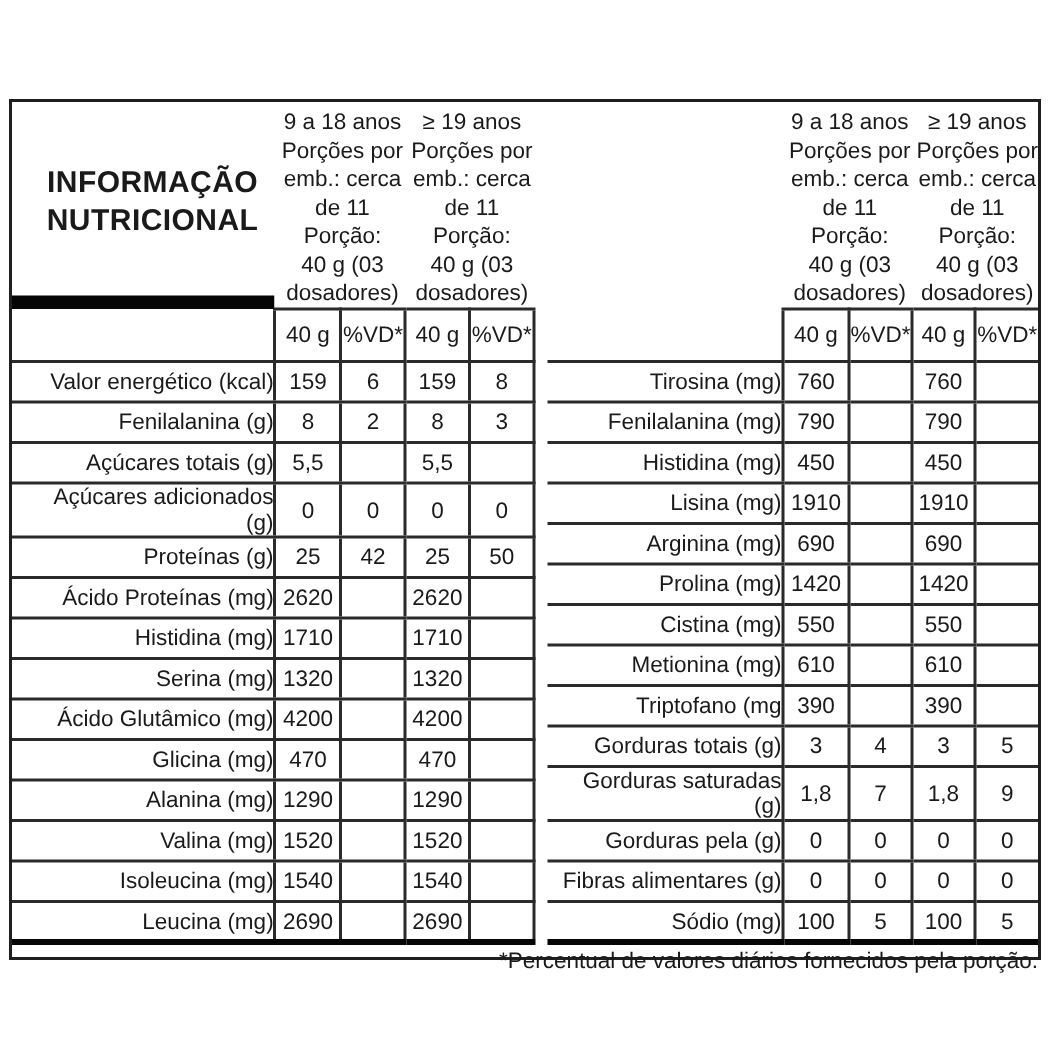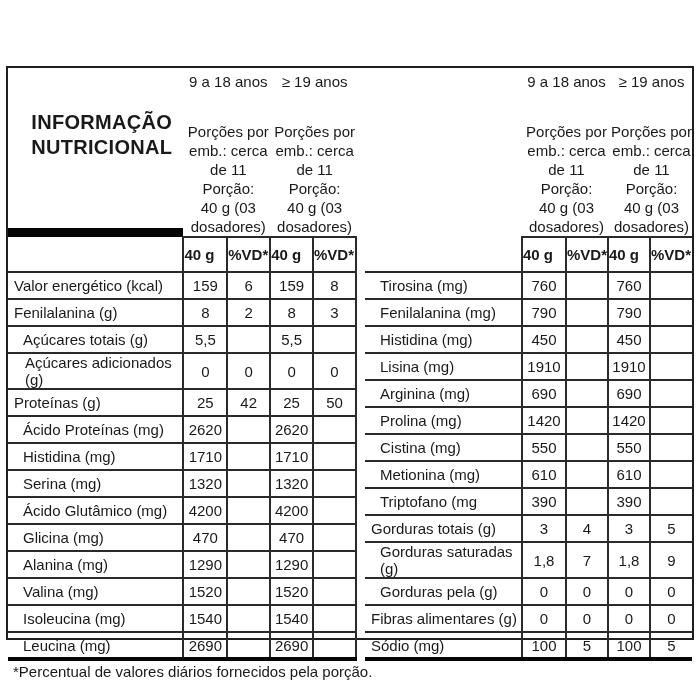--- a/index.html
+++ b/index.html
@@ -53,51 +53,51 @@
     height: 9px;
     background: #050505;
   }
   .age-cell {
     padding: 4px 0 0 3px;
     font-size: 15px;
     line-height: 19px;
     border-bottom: 2px solid #2a2a2a;
     text-align: center;
   }
-  .age-details { white-space: pre-line; margin-top: 31px; }
+  .age-details { white-space: pre-line; }
   
   .row-b td {
     height: 35px;
     font-size: 15px;
-    font-weight: bold;
-    text-align: left;
+    font-weight: normal;
+    text-align: center;
     border-bottom: 2px solid #2a2a2a;
   }
   .row-b td.vcol { border-left: 2px solid #2a2a2a; }
   
   .data-row td {
     height: 27px;
     font-size: 15px;
     border-bottom: 2px solid #2a2a2a;
   }
   .data-row td.val {
     text-align: center;
     border-left: 2px solid #2a2a2a;
   }
   .t-left .row-b td:last-child,
   .t-left .data-row td:last-child { border-right: 2px solid #2a2a2a; }
   .data-row:last-child td { border-bottom: 4px solid #050505; }
-  td.lbl { text-align: left; padding-left: 6px; }
+  td.lbl { text-align: right; padding-left: 6px; }
   td.lbl.ind1 { padding-left: 15px; }
   td.lbl.ind2 { padding-left: 17px; }
   .footnote {
     font-size: 15px;
     padding: 2px 0 0 5px;
     height: 21px;
-    text-align: left;
+    text-align: right;
   }
 </style>
 </head>
 <body>
 
 <div class="outer-box">
   <div class="tables-row">
 
     <div class="t-left">
       <table>

